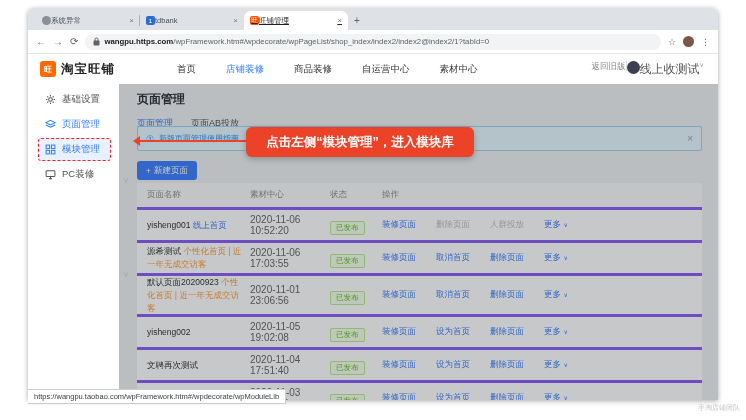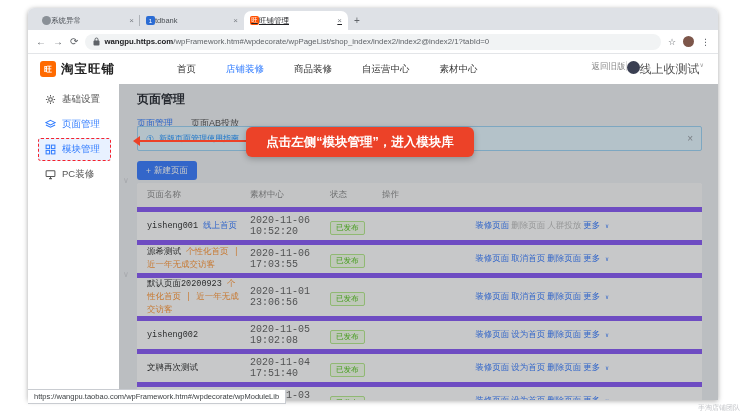--- a/index.html
+++ b/index.html
@@ -71,28 +71,28 @@
   .banner { position:absolute; left:18px; right:16px; top:42px; height:25px; background:#e6f7ff; border:1px solid #9ed4f5;
             border-radius:2px; display:flex; align-items:center; padding:0 8px; gap:5px; }
   .banner .info-i { color:#1890ff; font-size:9px; }
   .banner .btxt { color:#1890ff; font-size:8px; }
   .banner .bclose { margin-left:auto; color:#9aa0a6; font-size:10px; }
   .newpage-btn { position:absolute; left:18px; top:77px; height:19px; background:#3d7fff; color:#fff; border:none;
                  border-radius:3px; font-size:8.5px; padding:0 9px; display:flex; align-items:center; gap:3px; }
   .card { position:absolute; left:18px; right:16px; top:99px; bottom:-30px; background:#fff; border-radius:3px; overflow:hidden; }
   .trow { display:grid; grid-template-columns:103px 80px 52px auto; align-items:center; padding:0 0 0 10px; min-height:33px; }
   .trow.head { min-height:24px; background:#fafafa; color:#8c8c8c; font-size:8.5px; }
-  .trow + .trow { border-top:5px solid #8b5cf6;font-family:Liberation Mono, monospace; }
+  .trow + .trow { border-top:3px solid #8b5cf6; }
   .cell-name { font-size:8.5px; color:#333; padding-right:8px; line-height:1.5; }
   .cell-name .tag.blue { color:#3d7fff; }
   .cell-name .tag.orange { color:#ff9a3d; }
   .cell-time { font-size:10px; color:#666; }
   .badge { display:inline-block; font-size:7.5px; color:#52c41a; background:#f6ffed; border:1px solid #b7eb8f;
            border-radius:2px; padding:1px 5px; }
-  .cell-ops { display:flex; gap:2px; font-size:8.5px;justify-content:center; }
+  .cell-ops { display:flex; gap:20px; font-size:8.5px; }
   .op.link, .op.more { color:#3d7fff; }
   .op.disabled { color:#bfbfbf; }
   .op .crt { font-size:6px; }
   .expand-chev { position:absolute; left:4px; color:#d3d6da; font-size:8px; z-index:2; }
   .dim { position:absolute; inset:0; background:rgba(20,24,31,.24); z-index:5; }
 
   
   .guide-tooltip { position:absolute; left:218px; top:43px; width:228px; height:30px; background:#ec4228; color:#fff;
                    border-radius:6px; display:flex; align-items:center; justify-content:center;
                    font-size:12.5px; font-weight:bold; z-index:10; box-shadow:0 2px 6px rgba(0,0,0,.25); white-space:nowrap; }

